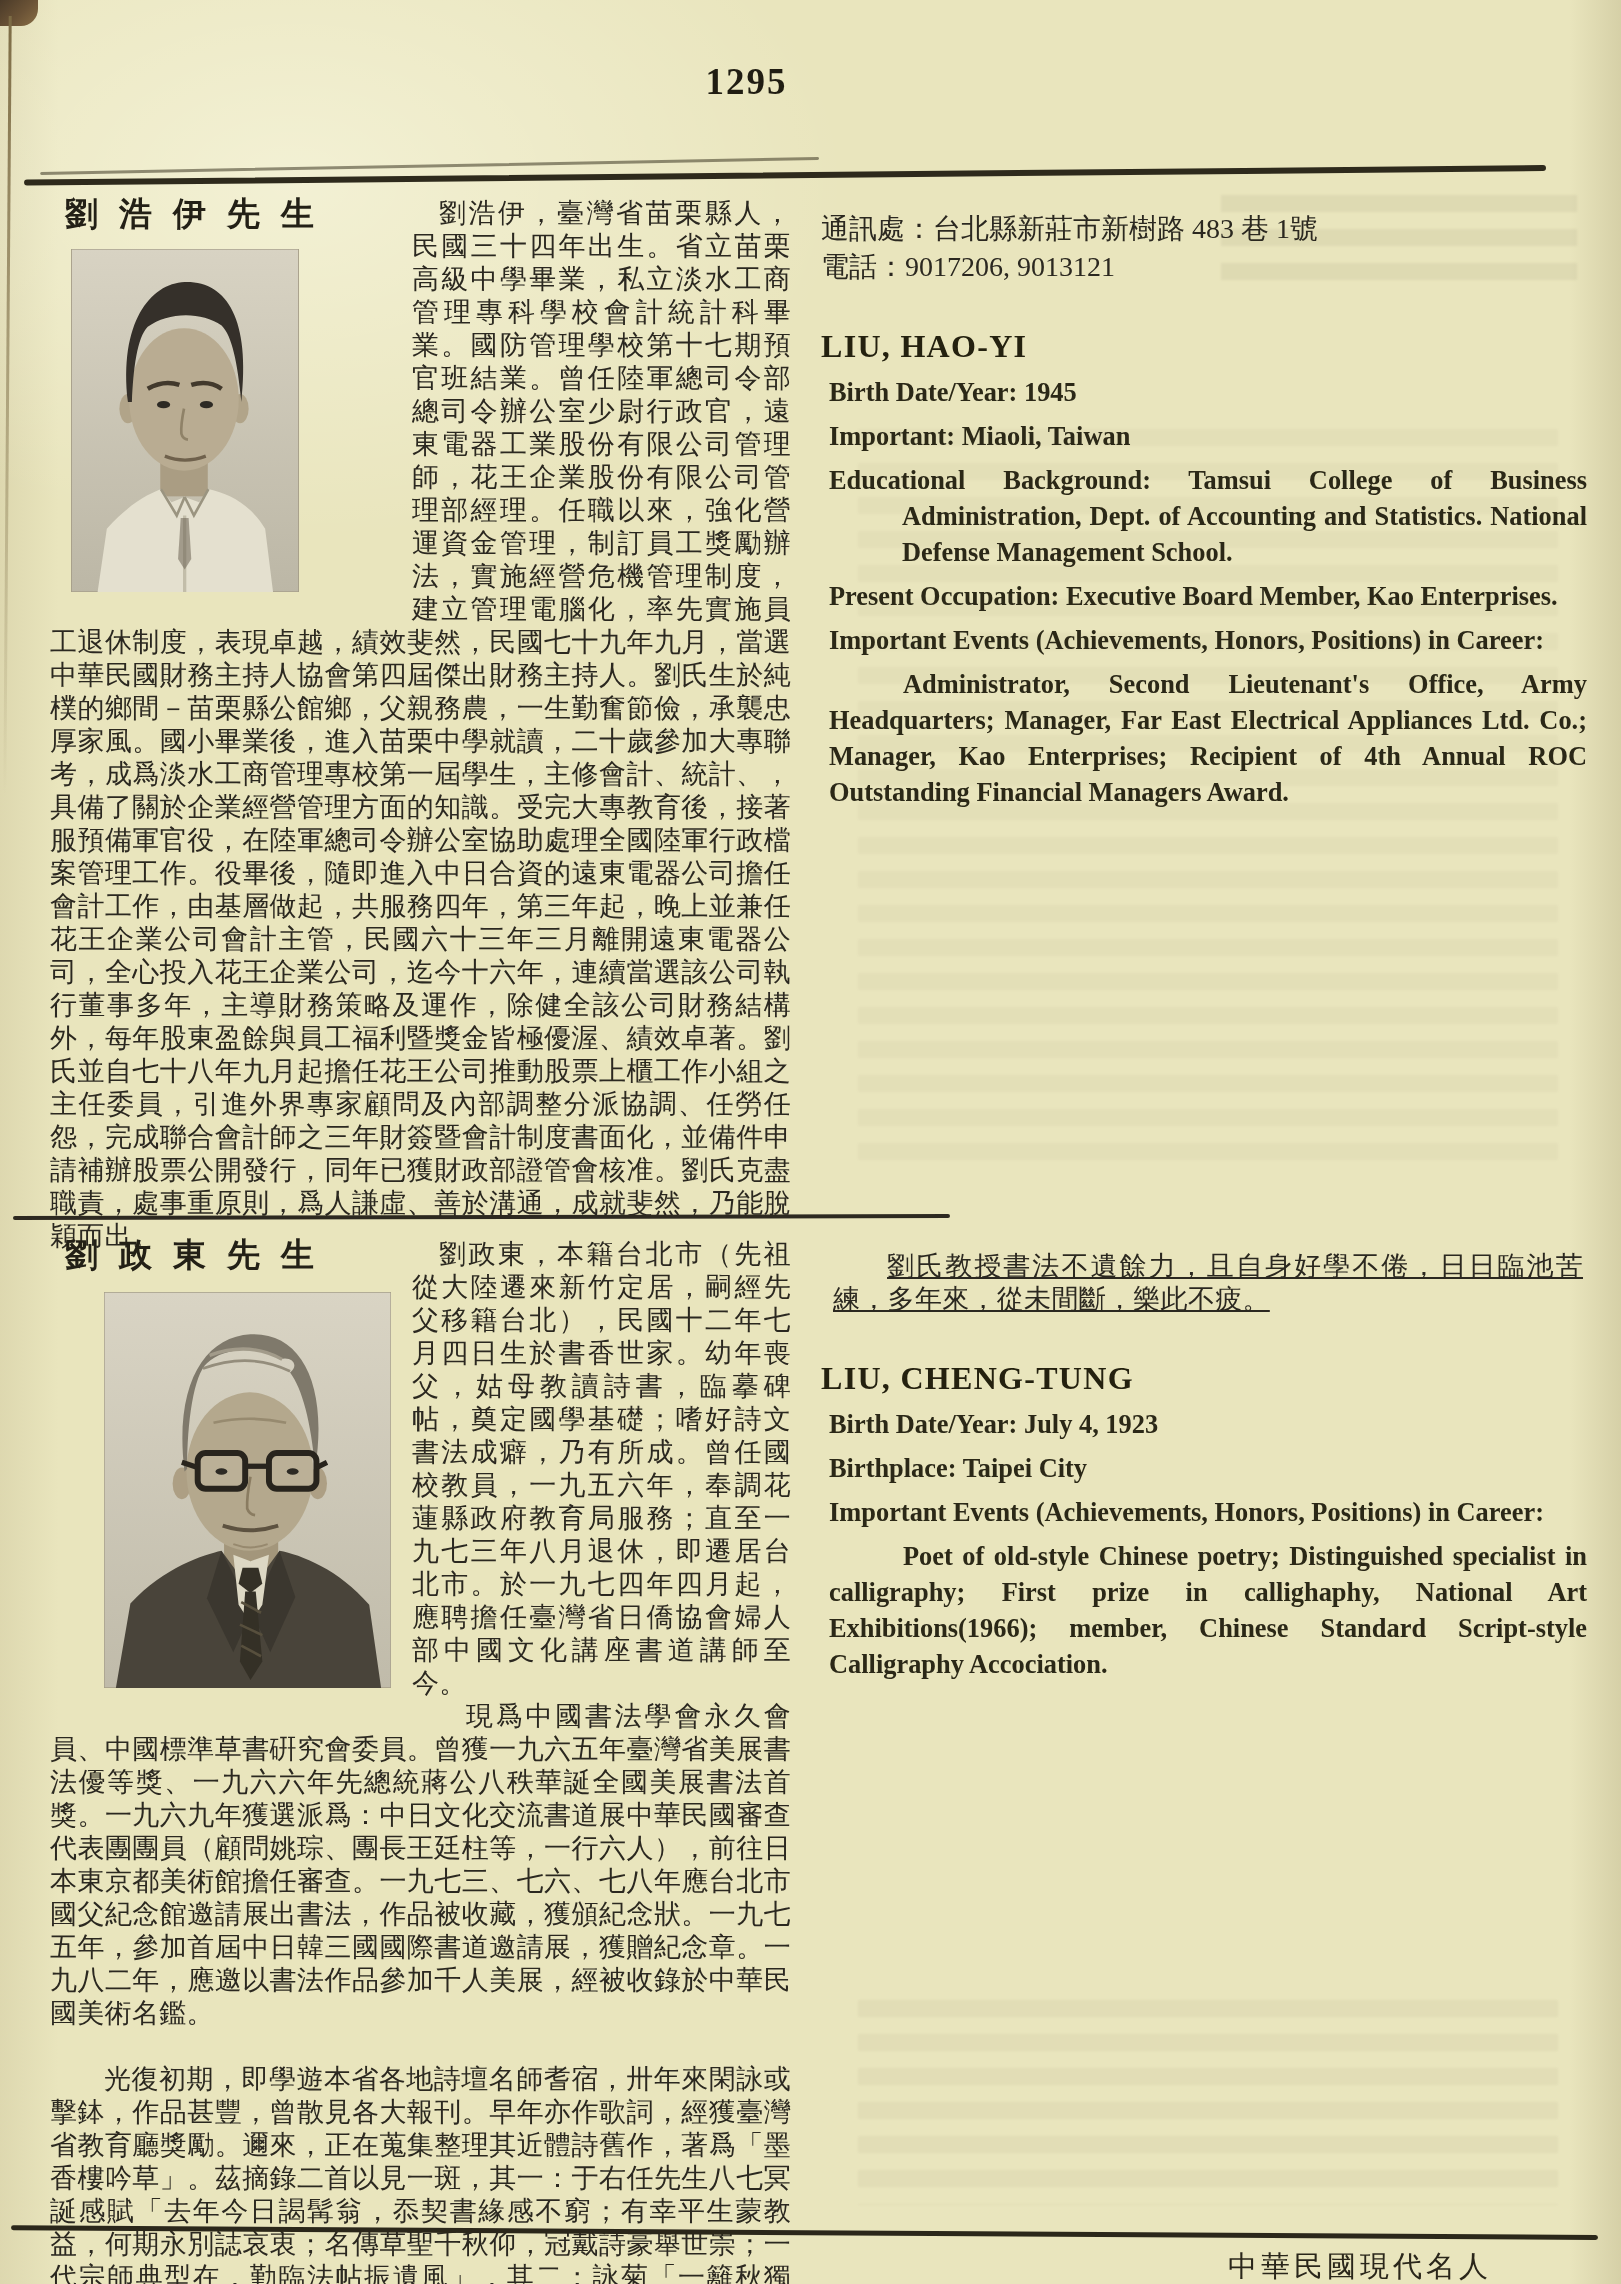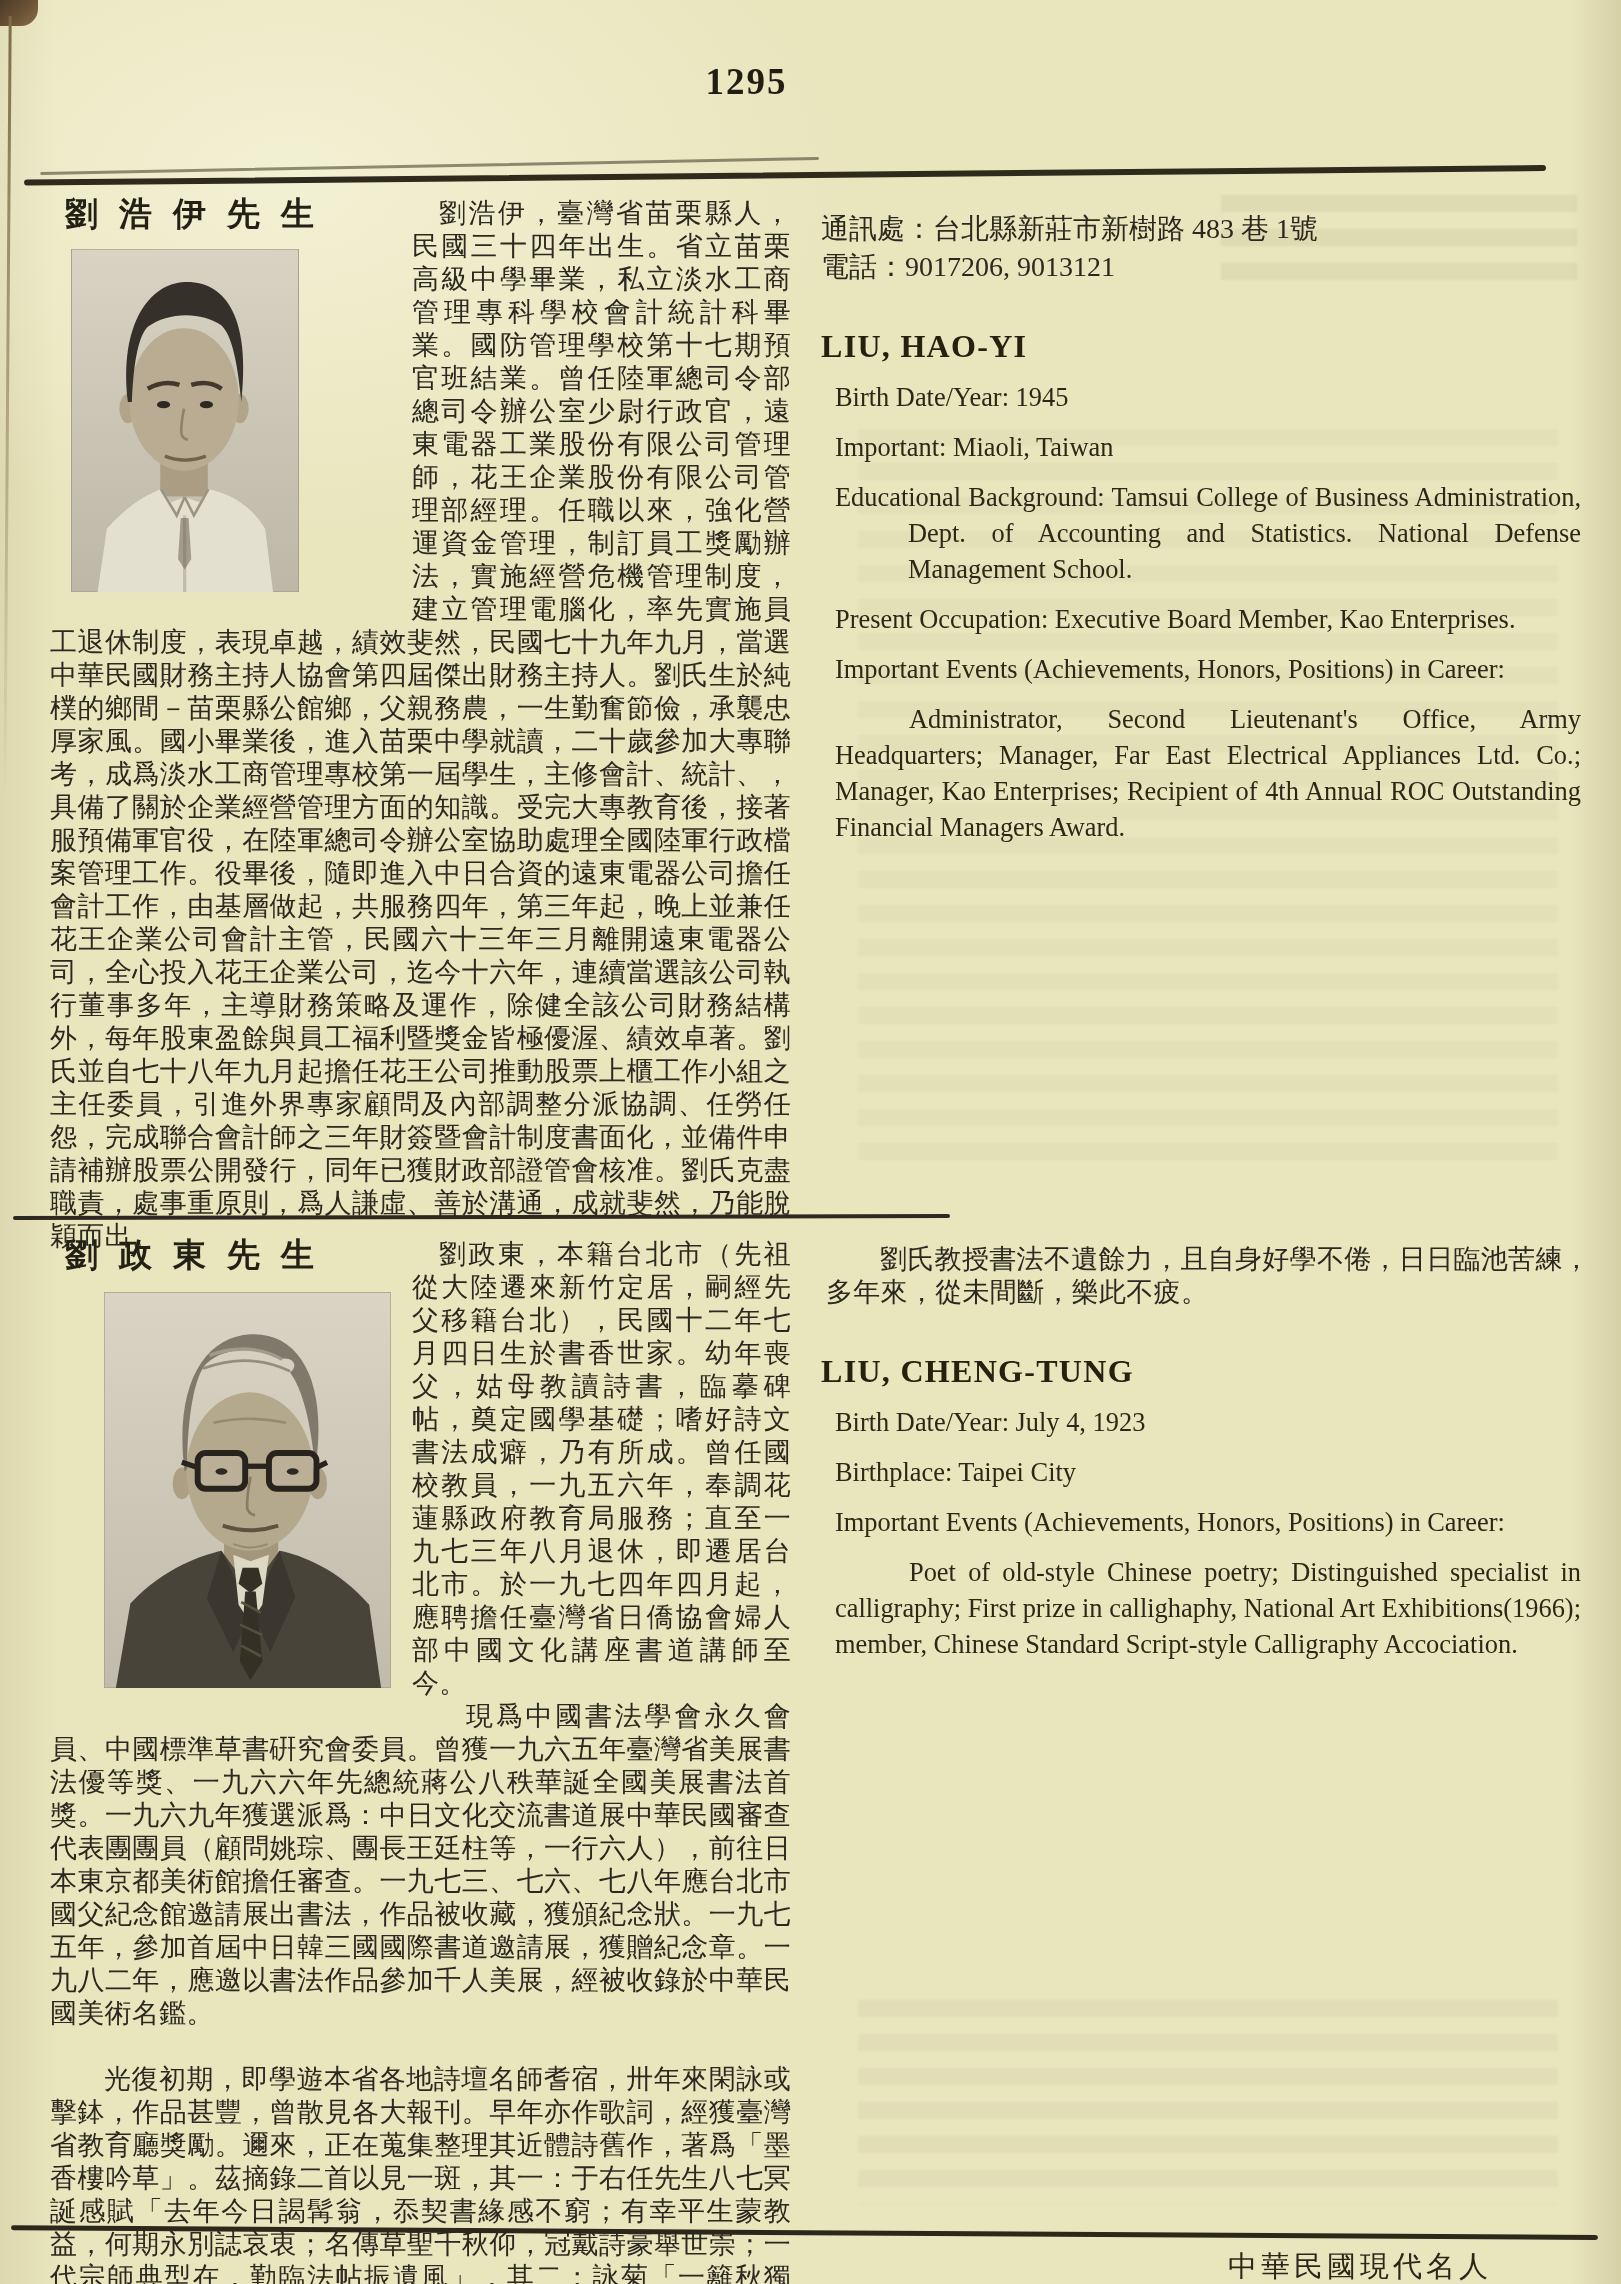--- a/index.html
+++ b/index.html
@@ -64,24 +64,24 @@
   
   .entry-right{position:absolute;left:821px;width:774px;}
   .r1{top:210px;}
   .r2{top:1238px;}
   .contact{font-size:28px;line-height:38px;color:#2b2820;}
   .contact p{margin:0;}
   .en-name{font-size:32px;font-weight:600;letter-spacing:1.3px;color:#24210f;
     margin:42px 0 9.2px 0;}
   .en-name.second{margin-top:44px;}
   .en{font-size:26.4px;line-height:36px;text-align:justify;color:#2b2817;}
-  .en p{margin:14px;}
+  .en p{margin:8px;font-weight:bold;}
   .hang{padding-left:73px;text-indent:-73px;}
   .career{text-indent:74px;}
-  .cn-right p{margin:5px;}
+  .cn-right p{margin:12px;text-decoration:underline;}
 </style>
 </head>
 <body>
 
 <div class="page">
 
   <div class="cover-corner"></div>
   <div class="page-edge-line"></div>
   <div class="ghost g1"></div>
   <div class="ghost g2"></div>

